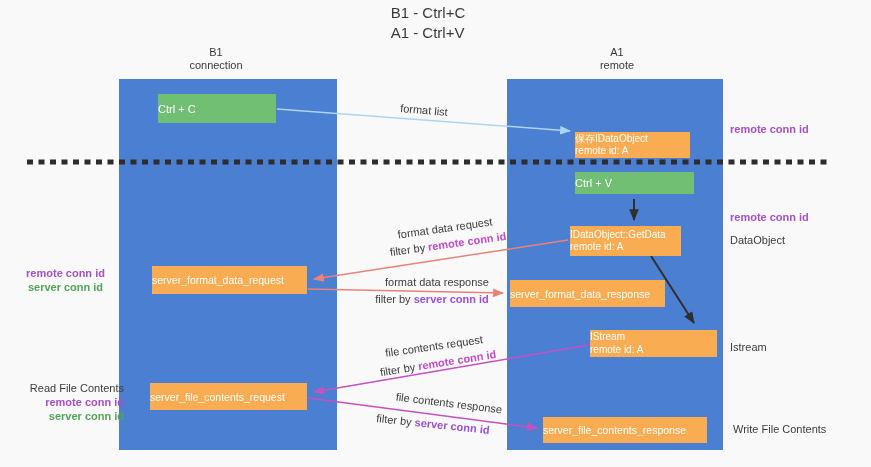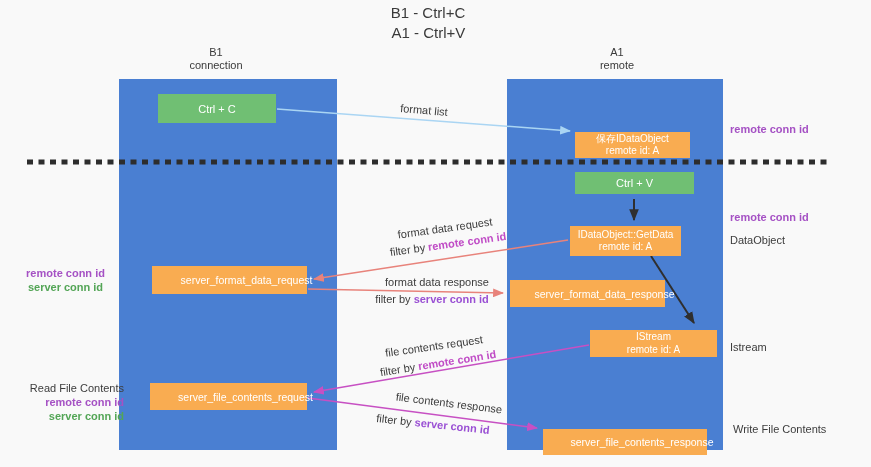--- a/index.html
+++ b/index.html
@@ -4,31 +4,31 @@
 <style>
   html,body { margin:0; padding:0; background:#f9f9f9; }
   * { box-sizing:border-box; }
   .stage {
     position:relative; width:871px; height:467px; overflow:hidden;
     background:#f9f9f9;
     font-family:"Liberation Sans", sans-serif;
     color:#3c3c3c;
   }
   .title { position:absolute; left:428px; top:3px; transform:translateX(-50%);
-           text-align:right; font-size:15px; line-height:20px; color:#3a3a3a; }
+           text-align:left; font-size:15px; line-height:20px; color:#3a3a3a; }
   .col-header { position:absolute; top:46px; transform:translateX(-50%);
                 text-align:center; font-size:11px; line-height:13px; color:#3a3a3a; }
   .lifeline { position:absolute; top:79px; width:218px; height:371px; background:#4a7fd2; }
   .arrows { position:absolute; left:0; top:0; }
-  .box { position:absolute; display:flex; flex-direction:column; align-items:center;
+  .box { position:absolute; display:flex; flex-direction:column; align-items:flex-start;
          justify-content:center; color:#fff; text-align:center; white-space:nowrap; }
   .green  { background:#70bf73; }
   .orange { background:#f9ac51; }
   .fs11 { font-size:11px; }
-  .fs105 { font-size:10.5px;padding-left:34px; }
+  .fs105 { font-size:10.5px; }
   .two-line { font-size:10px; line-height:12.5px; }
   .alabel { position:absolute; font-size:11px; color:#3c3c3c; white-space:nowrap; }
   .side-label { position:absolute; font-size:11px; white-space:nowrap; }
   .side-group { position:absolute; text-align:center; font-size:11px; line-height:14px; }
   .c-purple  { color:#a551c4; font-weight:bold; }
   .c-green   { color:#53a556; font-weight:bold; }
   .c-magenta { color:#c04cc6; font-weight:bold; }
   .c-violet  { color:#9a50d4; font-weight:bold; }
   .pfx { margin-right:3px; }
 </style>
@@ -115,21 +115,21 @@
 
   <div class="box orange two-line" style="left:590px; top:330px; width:127px; height:27px;">
     <span>IStream</span>
     <span>remote id: A</span>
   </div>
 
   <div class="box orange fs105" style="left:150px; top:383px; width:157px; height:27px;">
     <span>server_file_contents_request</span>
   </div>
 
-  <div class="box orange fs105" style="left:543px; top:417px; width:164px; height:26px;margin-top:12px;">
+  <div class="box orange fs105" style="left:543px; top:417px; width:164px; height:26px;">
     <span>server_file_contents_response</span>
   </div>
 
   <div class="alabel" style="left:424px; top:110px; transform:translate(-50%,-50%) rotate(5deg);">format list</div>
 
   <div class="alabel" style="left:445px; top:228px; transform:translate(-50%,-50%) rotate(-8deg);">format data request</div>
   <div class="alabel" style="left:448px; top:244px; transform:translate(-50%,-50%) rotate(-8deg);">
     <span class="pfx">filter by</span><span class="c-magenta">remote conn id</span>
   </div>
 

